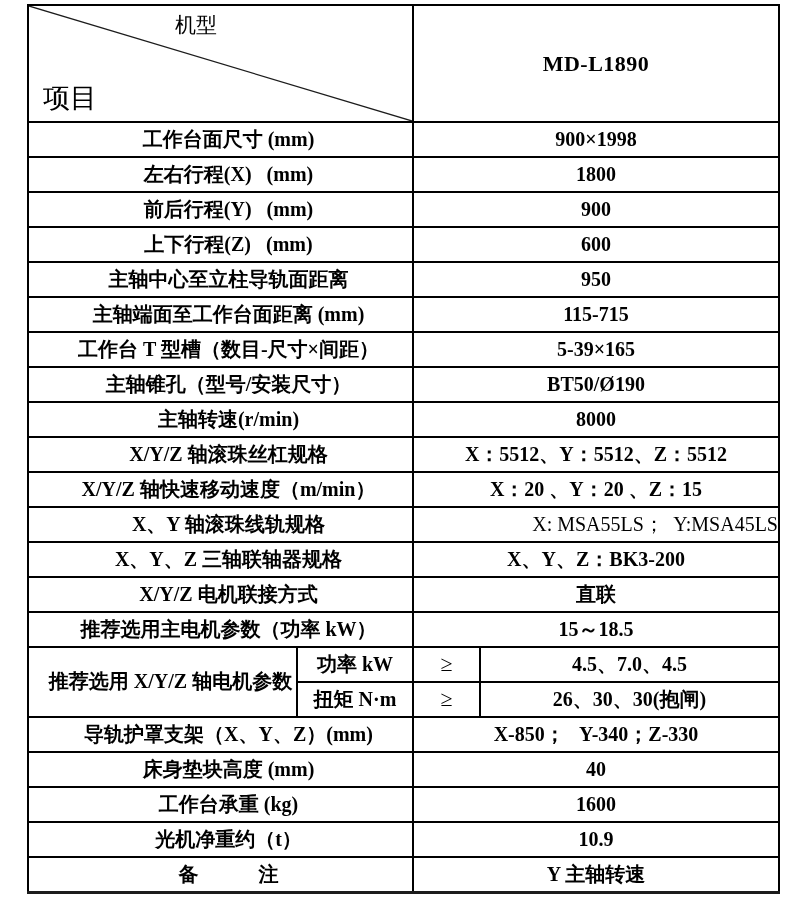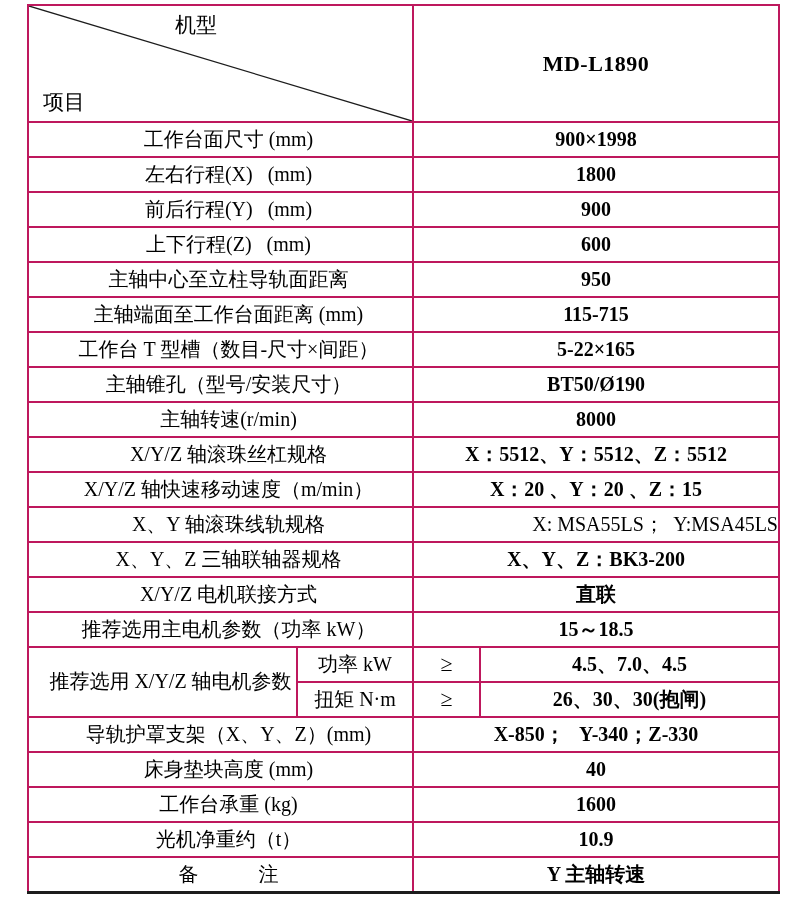--- a/index.html
+++ b/index.html
@@ -19,31 +19,31 @@
   table.spec {
     border-collapse: collapse;
     table-layout: fixed;
     margin: 4px 0 0 27px;
     width: 751px;
     height: 890px;
     border: 2px solid #1c1c1c;
     border-bottom-width: 3px;
   }
   td {
-    border: 2px solid #be185d;
+    border: 2px solid #000000;
     text-align: center;
     vertical-align: middle;
     padding: 0;
     font-size: 20px;
     white-space: pre;
     overflow: hidden;
   }
   tr.header-row { height: 62px; }
-  td.lbl { font-weight: normal; padding-left: 16px; }
-  td.sub { font-weight: normal; }
+  td.lbl { font-weight: bold; padding-left: 16px; }
+  td.sub { font-weight: bold; }
   td.op  { font-weight: normal; font-size: 22px; }
   td.val { font-weight: bold; }
   td.val.regular { font-weight: normal; text-align: right; }
   td.model { font-weight: bold; font-size: 22px; letter-spacing: 0.5px; }
   td.diag {
     position: relative;
     padding: 0;
   }
   td.diag svg.diag-line {
     position: absolute;
@@ -55,21 +55,21 @@
     position: absolute;
     top: 5px;
     left: 146px;
     font-size: 21px;
     font-weight: normal;
   }
   .diag-bottom {
     position: absolute;
     bottom: 5px;
     left: 14px;
-    font-size: 21px;
+    font-size: 27px;
     font-weight: normal;
   }
 </style>
 </head>
 <body>
 
 <div class="page">
   <table class="spec">
     <colgroup>
       <col style="width:269px">
@@ -109,21 +109,21 @@
     <tr>
       <td class="lbl" colspan="2">主轴中心至立柱导轨面距离</td>
       <td class="val" colspan="2">950</td>
     </tr>
     <tr>
       <td class="lbl" colspan="2">主轴端面至工作台面距离 (mm)</td>
       <td class="val" colspan="2">115-715</td>
     </tr>
     <tr>
       <td class="lbl" colspan="2">工作台 T 型槽（数目-尺寸×间距）</td>
-      <td class="val" colspan="2">5-22×165</td>
+      <td class="val" colspan="2">5-39×165</td>
     </tr>
     <tr>
       <td class="lbl" colspan="2">主轴锥孔（型号/安装尺寸）</td>
       <td class="val" colspan="2">BT50/Ø190</td>
     </tr>
     <tr>
       <td class="lbl" colspan="2">主轴转速(r/min)</td>
       <td class="val" colspan="2">8000</td>
     </tr>
     <tr>

